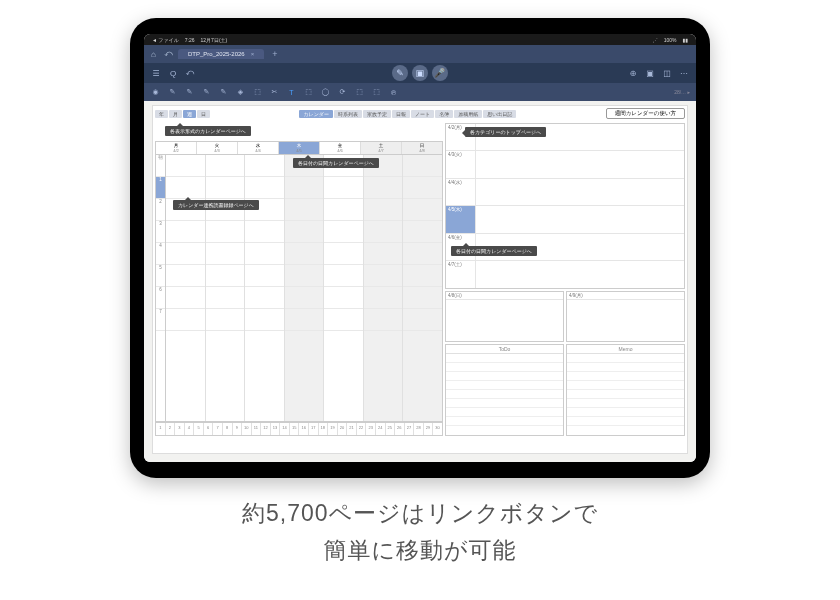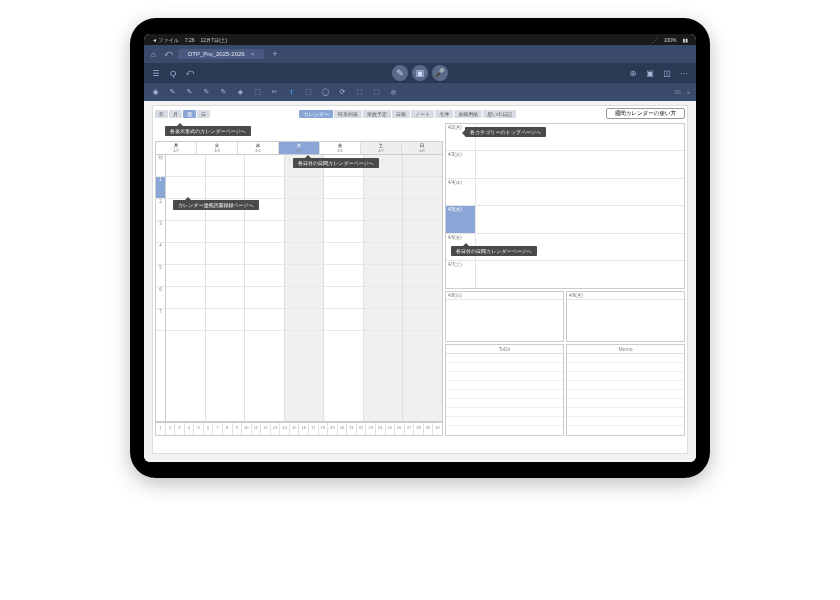--- a/index.html
+++ b/index.html
@@ -375,13 +375,15 @@
           </div>
         </div>
 
       </div>
     </div>
 
   </div>
 </div>
 
 <div class="caption">
+  <div>約5,700ページはリンクボタンで</div>
+  <div>簡単に移動が可能</div>
 </div>
 
 </body></html>

